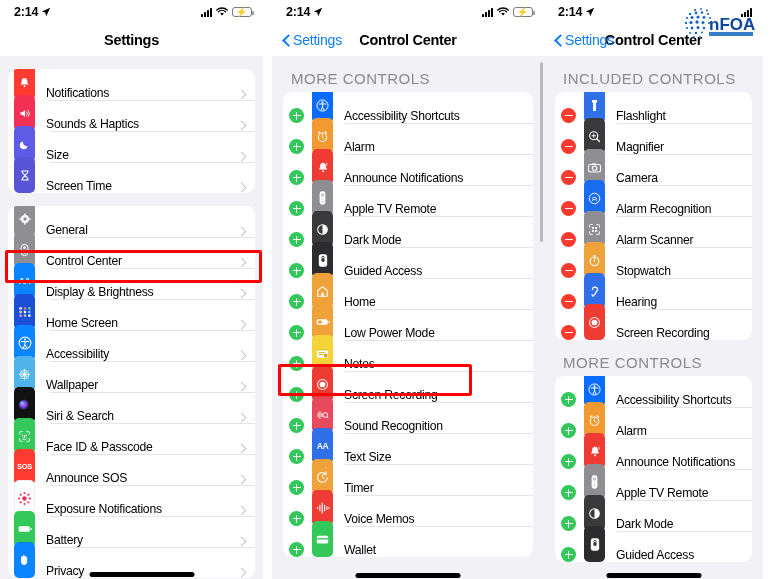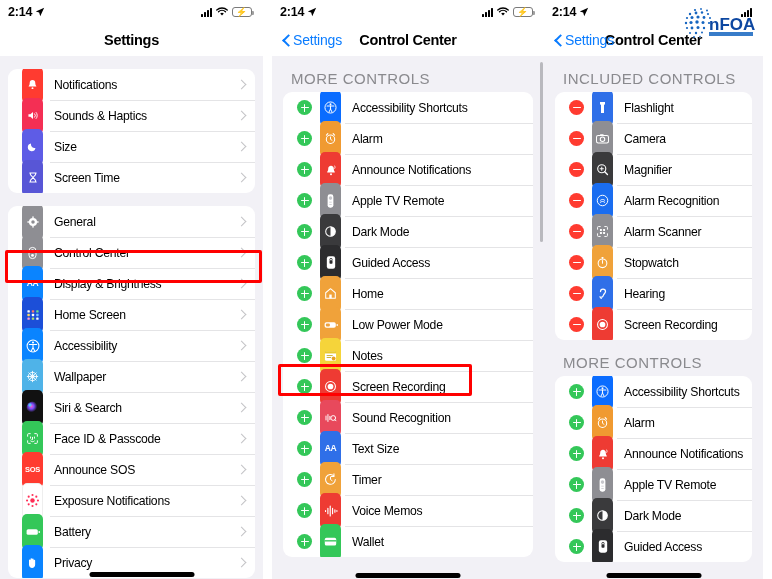--- a/index.html
+++ b/index.html
@@ -26,21 +26,21 @@
   .gap { flex: 0 0 9px; background: #ffffff; height: 579px; }
   .phone.p2 { width: 272px; }
   .phone.p3 { width: 219px; }
 
   
   .statusbar {
     height: 24px;
     background: #ffffff;
     display: flex;
     align-items: center;
-    padding: 0 11px 0 8px;
+    padding: 0 11px 0 14px;
     position: relative;
     z-index: 5;
   }
   .sb-time {
     font-size: 12.5px;
     font-weight: bold;
     color: #000;
     letter-spacing: -0.2px;
   }
   .sb-loc {
@@ -140,23 +140,23 @@
 
   .card {
     background: #ffffff;
     border-radius: 9px;
     overflow: hidden;
   }
   .spacer { height: 13px; }
 
   .row {
     display: flex;
-    align-items: center;
+    align-items: flex-end;
     height: 31px;
-    padding-left: 14px;
+    padding-left: 6px;
     position: relative;
   }
   .row + .row::before {
     content: "";
     position: absolute;
     left: 42px; right: 0; top: 0;
     height: 1px; background: #e4e4e6;
   }
   .row.withtoggle + .row.withtoggle::before { left: 62px; }
 
@@ -761,40 +761,40 @@
           <span class="appicon" style="background:#2f6fe8">
             <svg width="9" height="15" viewBox="0 0 10 18">
                 <path d="M2 2.4h6v2.4l-1.2 1.4v9.4H3.2V6.2L2 4.8z" fill="#fff"></path>
               </svg>
           </span>
           <span class="row-label">Flashlight</span>
         </div>
 
         <div class="row withtoggle">
           <span class="cc-btn rem"></span>
+          <span class="appicon" style="background:#3a3a3c">
+            <svg width="15" height="15" viewBox="0 0 20 20">
+                <circle cx="9" cy="9" r="5.4" fill="none" stroke="#fff" stroke-width="1.5"></circle>
+                <path d="M13 13l3.6 3.6" stroke="#fff" stroke-width="1.8" stroke-linecap="round"></path>
+                <path d="M6.8 9h4.4M9 6.8v4.4" stroke="#fff" stroke-width="1.3" stroke-linecap="round"></path>
+              </svg>
+          </span>
+          <span class="row-label">Magnifier</span>
+        </div>
+
+        <div class="row withtoggle">
+          <span class="cc-btn rem"></span>
           <span class="appicon" style="background:#8e8e93">
             <svg width="15" height="13" viewBox="0 0 20 16">
                 <rect x="2" y="4" width="16" height="10" rx="2.2" fill="none" stroke="#fff" stroke-width="1.4"></rect>
                 <circle cx="10" cy="9" r="3" fill="none" stroke="#fff" stroke-width="1.4"></circle>
                 <rect x="6.6" y="2.4" width="5" height="2" rx="0.8" fill="#fff"></rect>
               </svg>
           </span>
           <span class="row-label">Camera</span>
-        </div>
-
-        <div class="row withtoggle">
-          <span class="cc-btn rem"></span>
-          <span class="appicon" style="background:#3a3a3c">
-            <svg width="15" height="15" viewBox="0 0 20 20">
-                <circle cx="9" cy="9" r="5.4" fill="none" stroke="#fff" stroke-width="1.5"></circle>
-                <path d="M13 13l3.6 3.6" stroke="#fff" stroke-width="1.8" stroke-linecap="round"></path>
-                <path d="M6.8 9h4.4M9 6.8v4.4" stroke="#fff" stroke-width="1.3" stroke-linecap="round"></path>
-              </svg>
-          </span>
-          <span class="row-label">Magnifier</span>
         </div>
 
 
         <div class="row withtoggle">
           <span class="cc-btn rem"></span>
           <span class="appicon" style="background:#1a6df0">
             <svg width="15" height="15" viewBox="0 0 20 20">
                 <circle cx="10" cy="10" r="7" fill="none" stroke="#fff" stroke-width="1.3"></circle>
                 <path d="M7 12.4c2-1.6 4-1.6 6 0M7.4 9.6c1.8-1.4 3.6-1.4 5.4 0" stroke="#fff" stroke-width="1.3" fill="none" stroke-linecap="round"></path>
               </svg>

